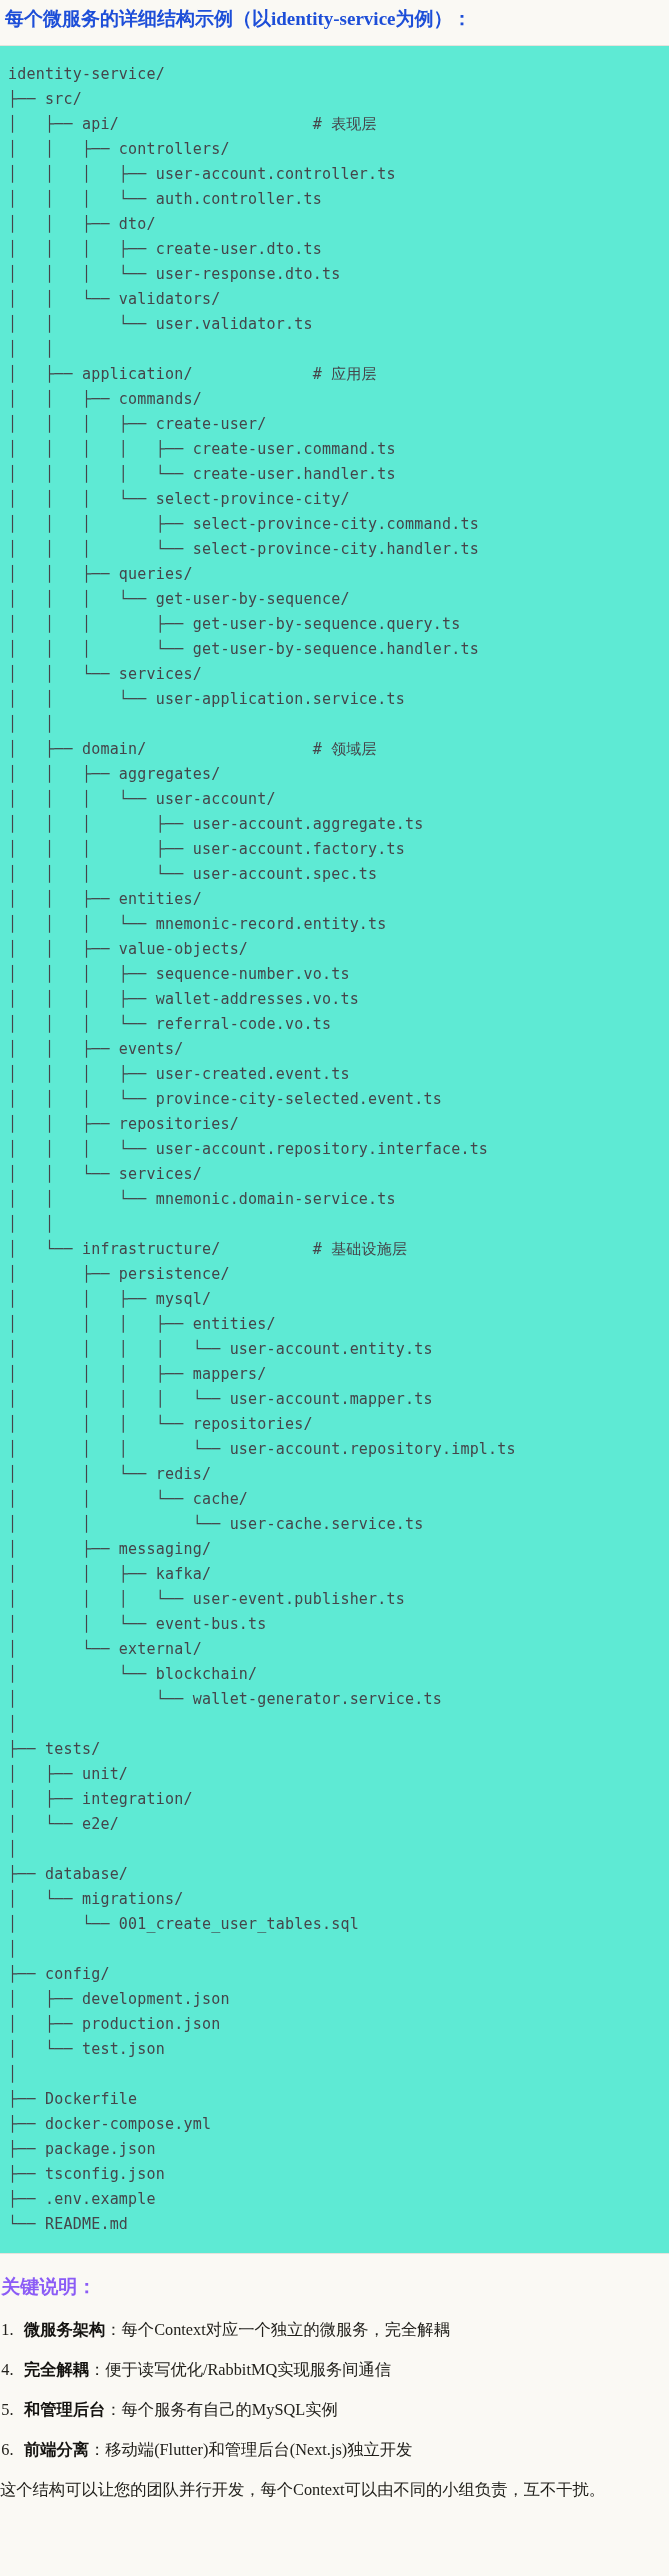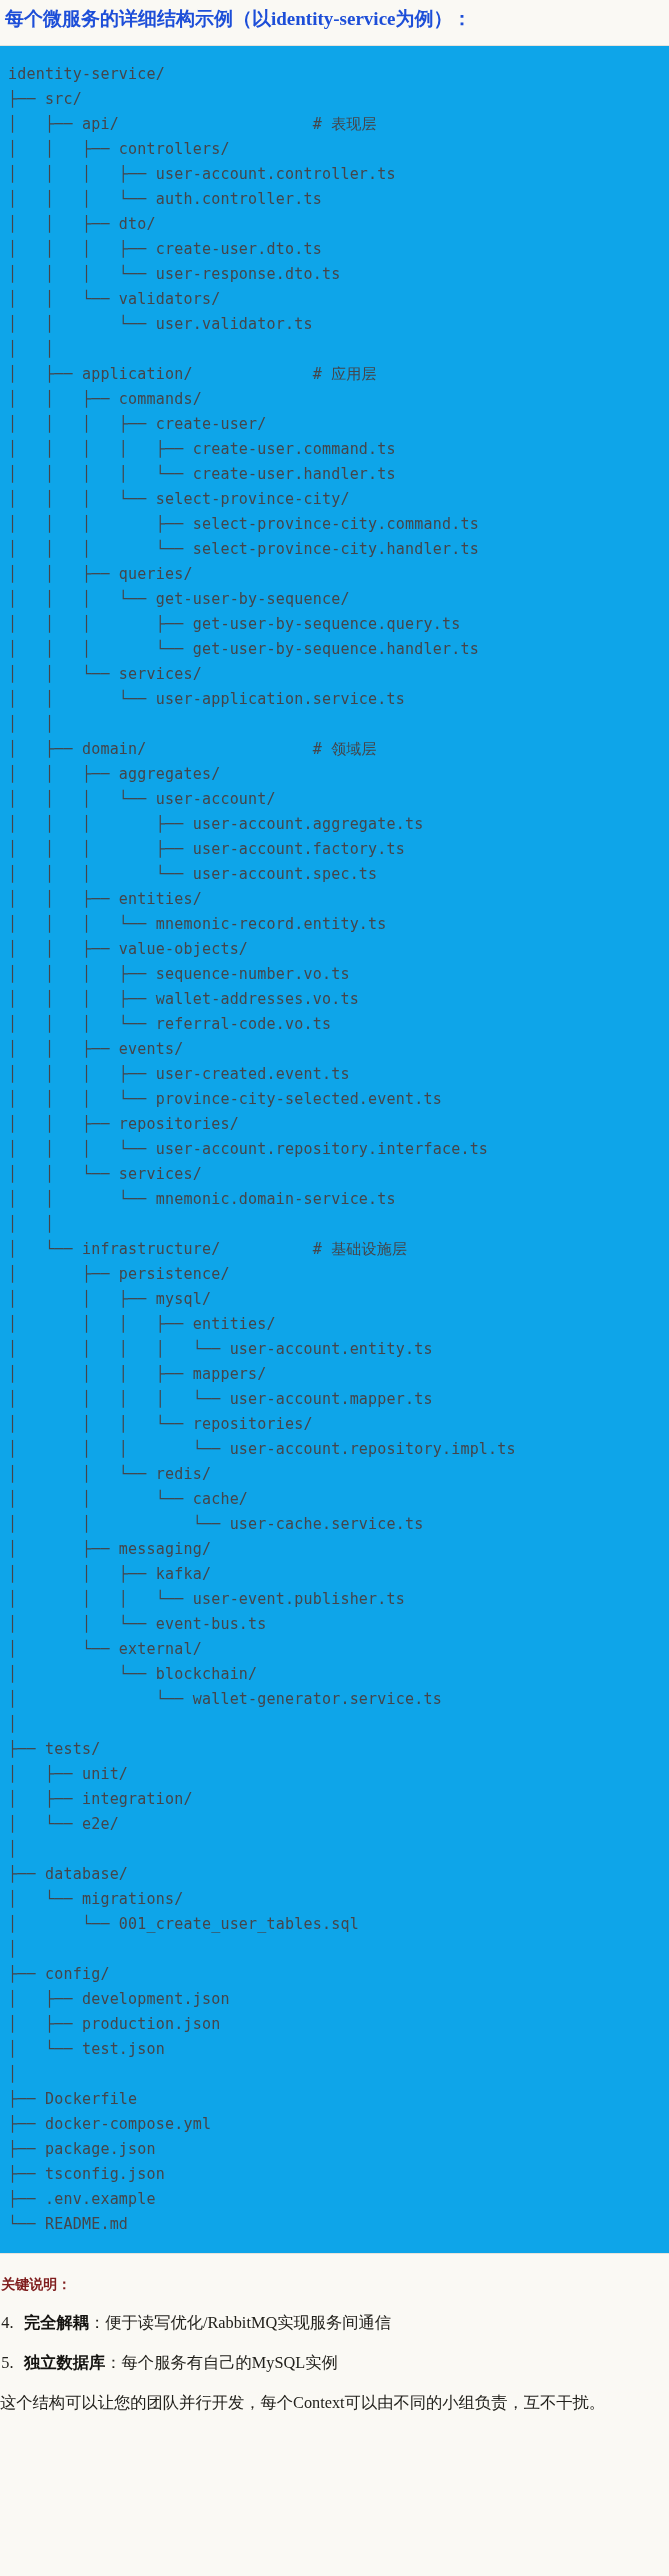--- a/index.html
+++ b/index.html
@@ -15,43 +15,44 @@
     box-sizing: border-box;
   }
   .title {
     font-size: 19px;
     line-height: 1.45;
     font-weight: 700;
     color: #1d4ed8;
     margin: 5px 6.3px 12px 5px;
   }
   .codeblock {
-    background: #0ea5e9;
+    background: #5eead4;
     border-top: 0.6px solid #e5e3dc;
     border-bottom: 0.6px solid #e5e3dc;
     padding: 16.3px 8.8px 16.3px 8.1px;
     box-sizing: border-box;
     width: 100%;
     overflow: hidden;
   }
   .codeblock pre {
     margin: 0;
     font-family: "DejaVu Sans Mono", "Liberation Mono", monospace;
     font-size: 15px;
     line-height: 25px;
     letter-spacing: 0.2px;
     color: #45454a;
     white-space: pre;
   }
   .subheading {
-    font-size: 14px;
+    font-size: 19px;
     line-height: 1.45;
     font-weight: 700;
-    color: #7f1d1d;
+    color: #8b5cf6;
     margin: 20.6px 0 15px 1.3px;
+    font-family: Liberation Mono, monospace;
   }
   ol.notes-list {
     list-style: none;
     margin: 0;
     padding: 0;
     font-size: 16.3px;
     line-height: 25px;
   }
   ol.notes-list li {
     margin: 0 0 15px 1.3px;
@@ -165,23 +166,29 @@
 ├── package.json
 ├── tsconfig.json
 ├── .env.example
 └── README.md</pre>
   </div>
 
   <h3 class="subheading">关键说明：</h3>
 
   <ol class="notes-list">
     <li>
+      <span class="num">1.</span><strong>微服务架构</strong><span>：每个Context对应一个独立的微服务，完全解耦</span>
+    </li>
+    <li>
       <span class="num">4.</span><strong>完全解耦</strong><span>：便于读写优化/RabbitMQ实现服务间通信</span>
     </li>
     <li>
-      <span class="num">5.</span><strong>独立数据库</strong><span>：每个服务有自己的MySQL实例</span>
+      <span class="num">5.</span><strong>和管理后台</strong><span>：每个服务有自己的MySQL实例</span>
+    </li>
+    <li>
+      <span class="num">6.</span><strong>前端分离</strong><span>：移动端(Flutter)和管理后台(Next.js)独立开发</span>
     </li>
   </ol>
 
   <p class="closing">这个结构可以让您的团队并行开发，每个Context可以由不同的小组负责，互不干扰。</p>
 
 </div>
 
 
 </body></html>

